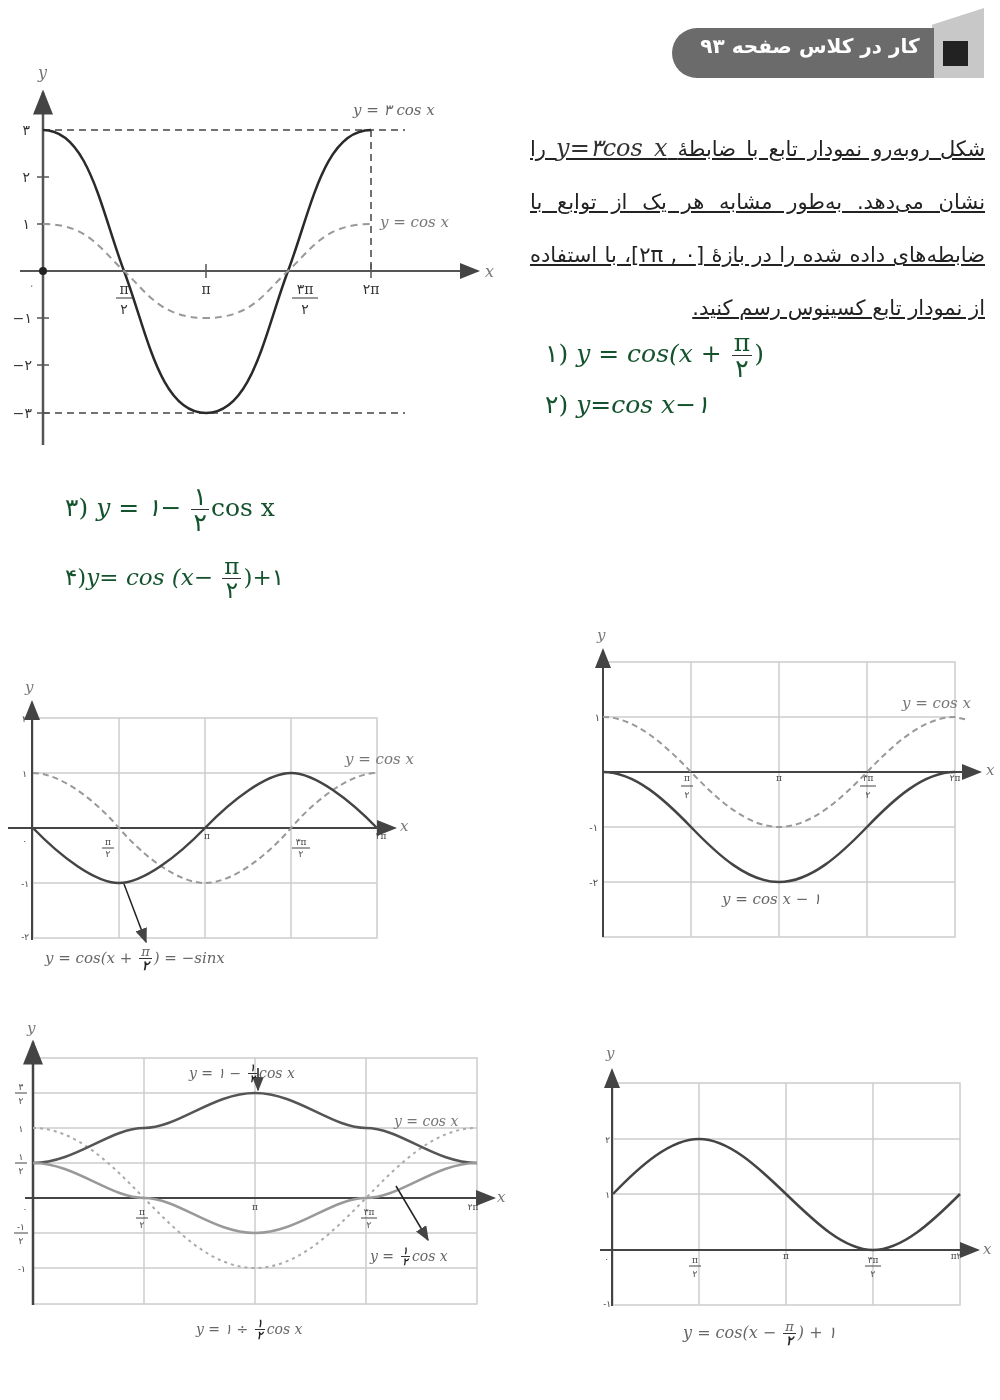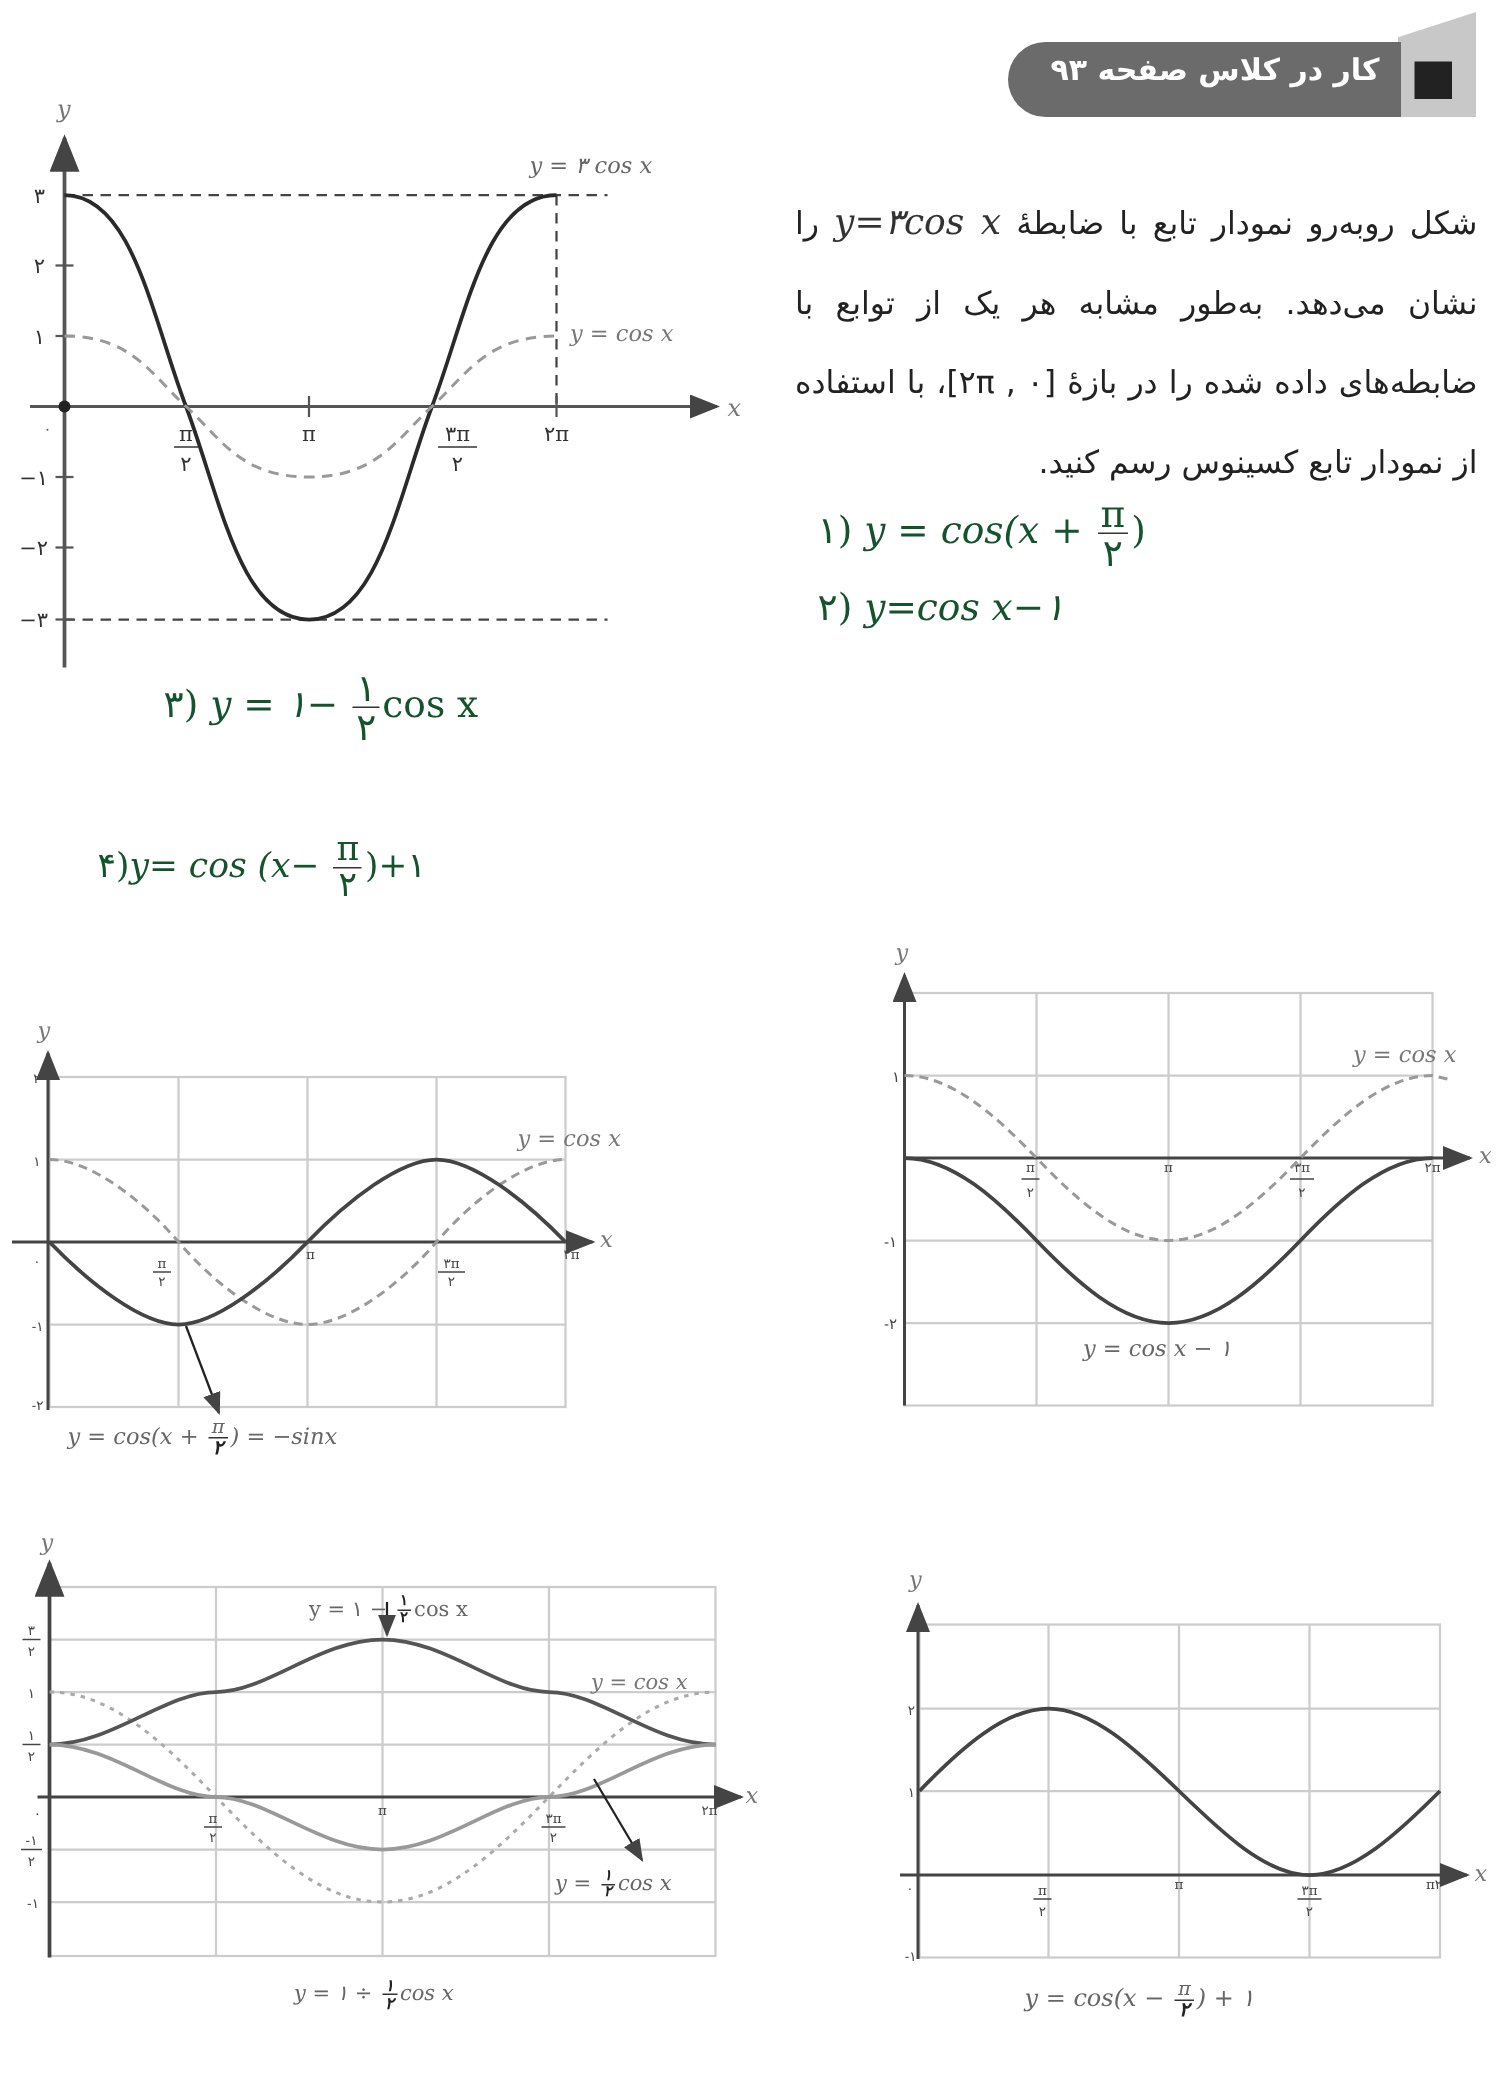--- a/index.html
+++ b/index.html
@@ -5,21 +5,21 @@
   html,body{margin:0;padding:0;background:#fff;}
   body{width:1000px;height:1400px;position:relative;overflow:hidden;font-family:"DejaVu Serif",serif;color:#222;}
   .abs{position:absolute;}
   
   #badge-wrap{left:672px;top:8px;width:312px;height:72px;}
   #badge-corner{position:absolute;right:0;top:0;width:52px;height:70px;background:#c8c8c8;clip-path:polygon(0 24%,100% 0,100% 100%,0 100%);}
   #badge-pill{position:absolute;left:0;top:20px;width:262px;height:50px;background:#6b6b6b;border-radius:25px 0 0 25px;}
   #badge-square{position:absolute;right:16px;top:33px;width:25px;height:25px;background:#222;}
   #badge-text{position:absolute;left:20px;top:26px;width:236px;text-align:center;color:#fff;font-family:"DejaVu Sans",sans-serif;font-weight:bold;font-size:20px;direction:rtl;}
   
-  #problem{left:530px;top:122px;width:455px;direction:rtl;text-align:justify;font-family:"DejaVu Sans",sans-serif;font-size:21px;line-height:53px;color:#222;}
+  #problem{left:530px;top:122px;width:455px;direction:rtl;text-align:justify;font-family:"DejaVu Sans",sans-serif;font-size:21px;line-height:53px;color:#222;text-decoration:underline;}
   .math{font-family:"DejaVu Serif",serif;font-size:24px;color:#333;direction:ltr;unicode-bidi:embed;}
   .mi{font-style:italic;}
   .frac{display:inline-block;vertical-align:middle;text-align:center;line-height:1;margin:0 2px;}
   .frac .num{display:block;border-bottom:1.5px solid #333;padding:0 2px;}
   .frac .den{display:block;padding:0 2px;}
   .eq{font-family:"DejaVu Serif",serif;font-size:25px;color:#14532d;white-space:nowrap;}
   svg text{font-family:"DejaVu Serif",serif;}
 </style>
 </head>
 <body>
@@ -40,21 +40,21 @@
 <div class="abs eq" style="left:545px;top:330px;">
   <span>۱)</span>
   <span class="mi">y = cos(x + </span><span class="frac"><span class="num">π</span><span class="den">۲</span></span><span>)</span>
 </div>
 
 <div class="abs eq" style="left:545px;top:390px;">
   <span>۲)</span>
   <span class="mi">y=cos x−۱</span>
 </div>
 
-<div class="abs eq" style="left:65px;top:446px;margin-left:44px;">
+<div class="abs eq" style="left:65px;top:484px;">
   <span>۳)</span>
   <span class="mi">y = ۱− </span><span class="frac"><span class="num">۱</span><span class="den">۲</span></span><span>cos x</span>
 </div>
 
 <div class="abs eq" style="left:65px;top:555px;font-size:23px;">
   <span>۴)</span><span class="mi">y= cos (x− </span><span class="frac"><span class="num">π</span><span class="den">۲</span></span><span>)+۱</span>
 </div>
 
 <svg class="abs" style="left:0;top:50px;" width="500" height="410" viewBox="0 50 500 410">
   <defs>
@@ -218,21 +218,21 @@
       <text x="369" y="1228">۲</text>
     <text x="473" y="1210">۲π</text>
   </g>
   <path d="M33,1128 C75,1128 110,1163 144,1198 C178,1233 213,1268 255,1268 C297,1268 332,1233 366,1198 C400,1163 435,1128 477,1128" fill="none" stroke="#aaa" stroke-width="2" stroke-dasharray="3,4"></path>
   <path d="M33,1163 C75,1163 110,1128 144,1128 C178,1128 213,1093 255,1093 C297,1093 332,1128 366,1128 C400,1128 435,1163 477,1163" fill="none" stroke="#555" stroke-width="2.5"></path>
   <path d="M33,1163 C75,1163 110,1198 144,1198 C178,1198 213,1233 255,1233 C297,1233 332,1198 366,1198 C400,1198 435,1163 477,1163" fill="none" stroke="#999" stroke-width="2.5"></path>
   <line x1="258" y1="1068" x2="258" y2="1090" stroke="#222" stroke-width="1.5" marker-end="url(#arr)"></line>
   <line x1="396" y1="1186" x2="428" y2="1240" stroke="#222" stroke-width="1.5" marker-end="url(#arr)"></line>
   <text x="394" y="1126" font-style="italic" font-size="14" fill="#777">y = cos x</text>
 </svg>
-<div class="abs" style="left:206px;top:1063px;font-size:14px;color:#666;white-space:nowrap;">
+<div class="abs" style="left:189px;top:1063px;font-style:italic;font-size:14px;color:#666;white-space:nowrap;">
   <span>y = ۱ − </span><span class="frac" style="font-size:10px;font-weight:bold;color:#222;"><span class="num">۱</span><span class="den">۲</span></span><span>cos x</span>
 </div>
 <div class="abs" style="left:370px;top:1246px;font-style:italic;font-size:14px;color:#666;white-space:nowrap;">
   <span>y = </span><span class="frac" style="font-size:10px;font-weight:bold;color:#222;"><span class="num">۱</span><span class="den">۲</span></span><span>cos x</span>
 </div>
 <div class="abs" style="left:196px;top:1318px;font-style:italic;font-size:14px;color:#666;white-space:nowrap;">
   <span>y = ۱ ÷ </span><span class="frac" style="font-size:11px;font-weight:bold;color:#222;"><span class="num">۱</span><span class="den">۲</span></span><span>cos x</span>
 </div>
 
 <svg class="abs" style="left:580px;top:1035px;" width="420" height="280" viewBox="580 1035 420 280">

